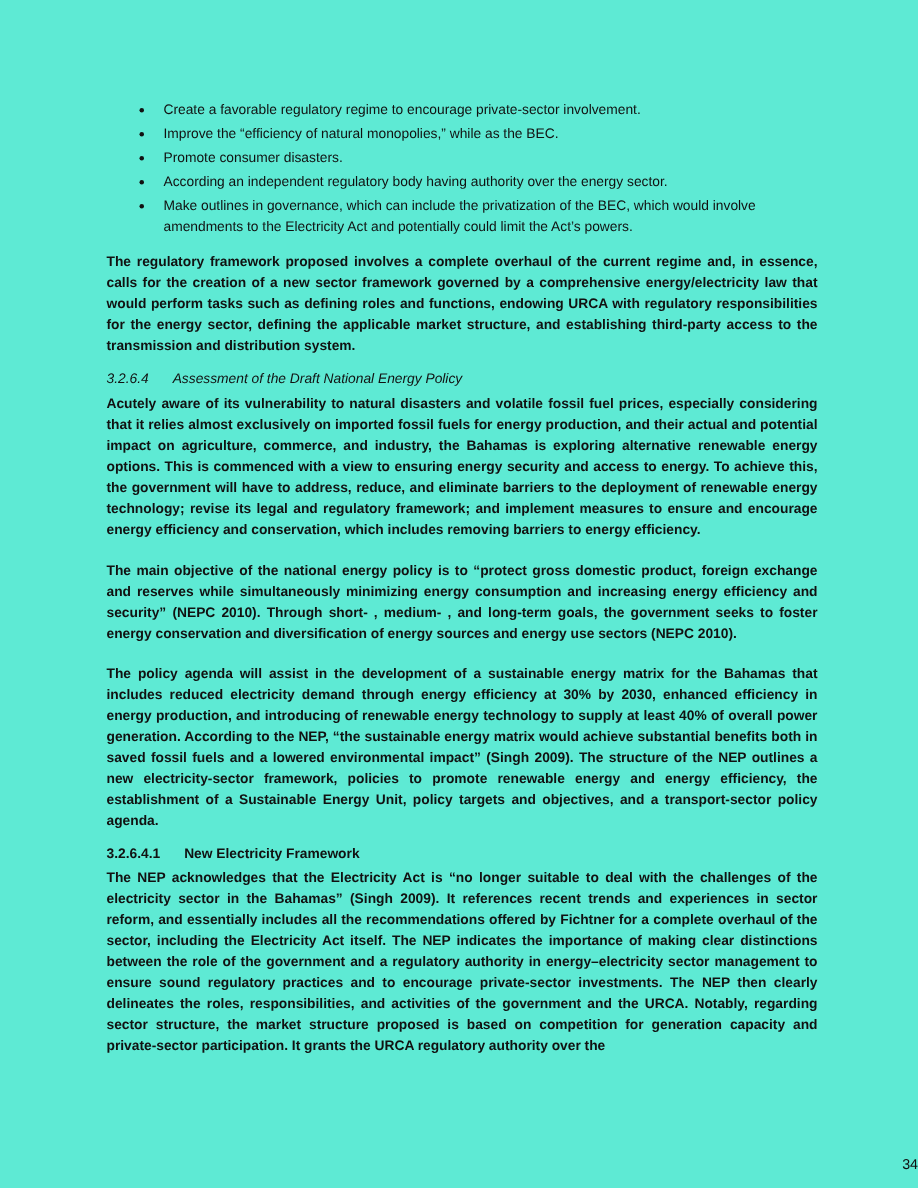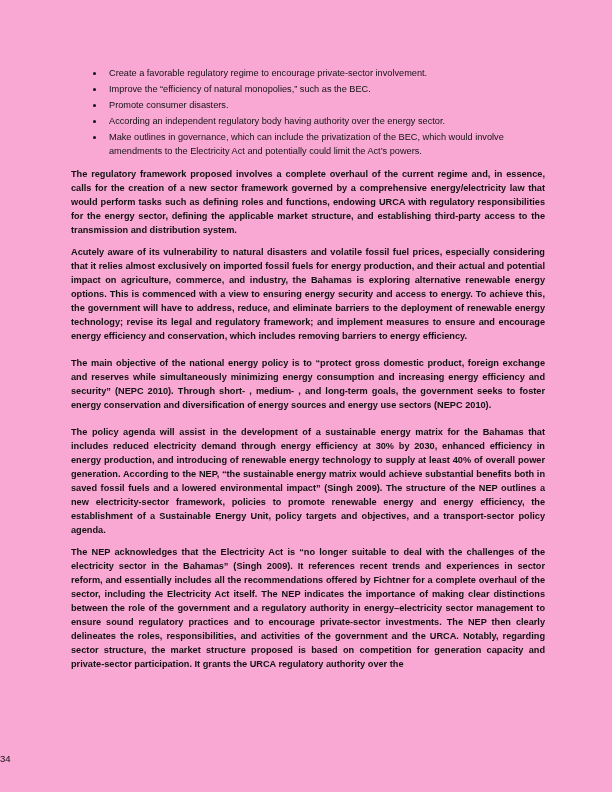--- a/index.html
+++ b/index.html
@@ -4,21 +4,21 @@
   <style>
     html, body {
       margin: 0;
       padding: 0;
       background: #ffffff;
     }
     .page {
       position: relative;
       width: 612px;
       height: 792px;
-      background: #f9a8d4;
+      background: #5eead4;
       box-sizing: border-box;
       padding: 66px 67px 0 71px;
       font-family: "Liberation Sans", sans-serif;
       font-size: 9.2px;
       line-height: 14px;
       color: #111111;
       overflow: hidden;
     }
     ul.bullets {
       margin: 0 0 9px 0;
@@ -51,47 +51,53 @@
       font-weight: bold;
       font-size: 9.2px;
       margin: 0 0 2px 0;
     }
     .h-num {
       display: inline-block;
       margin-right: 16px;
     }
     .page-number {
       position: absolute;
-      bottom: 26px;
+      bottom: 8px;
       left: 0;
       width: 100%;
-      text-align: left;
+      text-align: right;
       font-size: 9.5px;
     }
   </style>
 </head>
 <body>
 
 <div class="page">
 
   <ul class="bullets">
     <li>Create a favorable regulatory regime to encourage private-sector involvement.</li>
-    <li>Improve the “efficiency of natural monopolies,” such as the BEC.</li>
+    <li>Improve the “efficiency of natural monopolies,” while as the BEC.</li>
     <li>Promote consumer disasters.</li>
     <li>According an independent regulatory body having authority over the energy sector.</li>
     <li>Make outlines in governance, which can include the privatization of the BEC, which would involve amendments to the Electricity Act and potentially could limit the Act’s powers.</li>
   </ul>
 
   <p class="para">The regulatory framework proposed involves a complete overhaul of the current regime and, in essence, calls for the creation of a new sector framework governed by a comprehensive energy/electricity law that would perform tasks such as defining roles and functions, endowing URCA with regulatory responsibilities for the energy sector, defining the applicable market structure, and establishing third-party access to the transmission and distribution system.</p>
 
+  <div class="h-italic">
+    <span class="h-num">3.2.6.4</span><span>Assessment of the Draft National Energy Policy</span>
+  </div>
 
   <p class="para para-gap">Acutely aware of its vulnerability to natural disasters and volatile fossil fuel prices, especially considering that it relies almost exclusively on imported fossil fuels for energy production, and their actual and potential impact on agriculture, commerce, and industry, the Bahamas is exploring alternative renewable energy options. This is commenced with a view to ensuring energy security and access to energy. To achieve this, the government will have to address, reduce, and eliminate barriers to the deployment of renewable energy technology; revise its legal and regulatory framework; and implement measures to ensure and encourage energy efficiency and conservation, which includes removing barriers to energy efficiency.</p>
 
   <p class="para para-gap">The main objective of the national energy policy is to “protect gross domestic product, foreign exchange and reserves while simultaneously minimizing energy consumption and increasing energy efficiency and security” (NEPC 2010). Through short- , medium- , and long-term goals, the government seeks to foster energy conservation and diversification of energy sources and energy use sectors (NEPC 2010).</p>
 
   <p class="para">The policy agenda will assist in the development of a sustainable energy matrix for the Bahamas that includes reduced electricity demand through energy efficiency at 30% by 2030, enhanced efficiency in energy production, and introducing of renewable energy technology to supply at least 40% of overall power generation. According to the NEP, “the sustainable energy matrix would achieve substantial benefits both in saved fossil fuels and a lowered environmental impact” (Singh 2009). The structure of the NEP outlines a new electricity-sector framework, policies to promote renewable energy and energy efficiency, the establishment of a Sustainable Energy Unit, policy targets and objectives, and a transport-sector policy agenda.</p>
 
+  <div class="h-bold">
+    <span class="h-num">3.2.6.4.1</span><span>New Electricity Framework</span>
+  </div>
 
   <p class="para para-last">The NEP acknowledges that the Electricity Act is “no longer suitable to deal with the challenges of the electricity sector in the Bahamas” (Singh 2009). It references recent trends and experiences in sector reform, and essentially includes all the recommendations offered by Fichtner for a complete overhaul of the sector, including the Electricity Act itself. The NEP indicates the importance of making clear distinctions between the role of the government and a regulatory authority in energy–electricity sector management to ensure sound regulatory practices and to encourage private-sector investments. The NEP then clearly delineates the roles, responsibilities, and activities of the government and the URCA. Notably, regarding sector structure, the market structure proposed is based on competition for generation capacity and private-sector participation. It grants the URCA regulatory authority over the</p>
 
   <div class="page-number">34</div>
 
 </div>
 
 </body></html>

